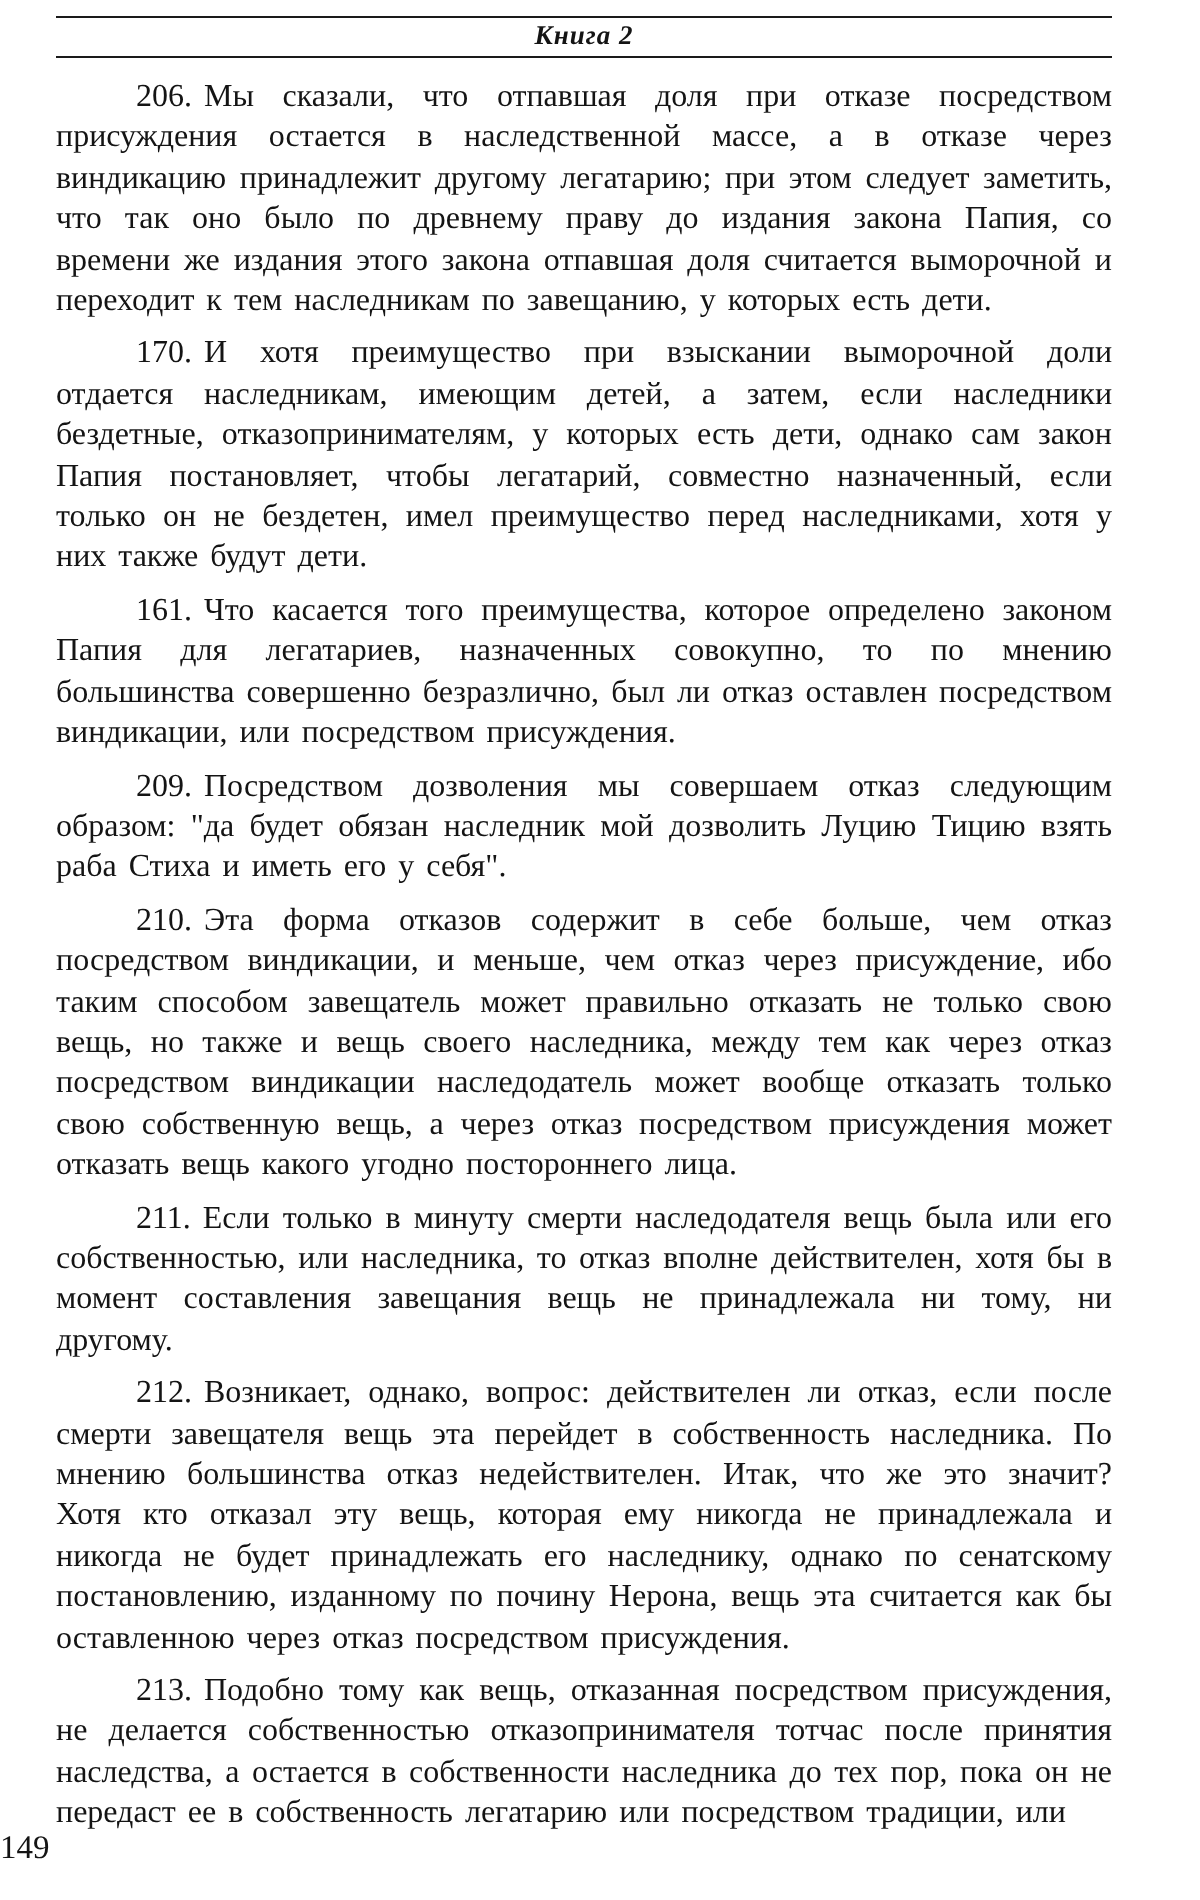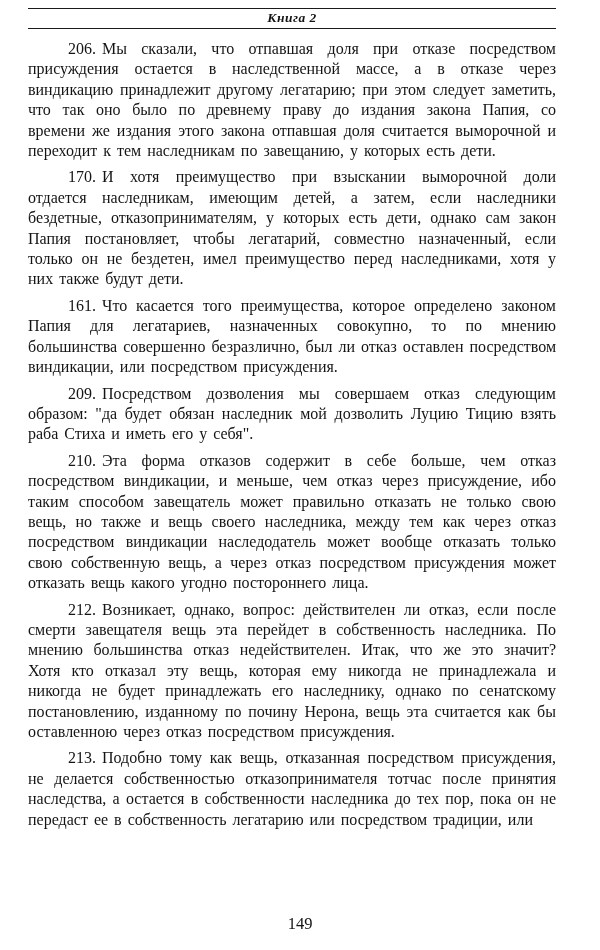--- a/index.html
+++ b/index.html
@@ -57,21 +57,21 @@
     text-indent: 0;
   }
   .pnum {
     margin-right: 6px;
   }
   .page-number {
     position: absolute;
     bottom: 16px;
     left: 0;
     width: 600px;
-    text-align: center;
+    text-align: left;
     font-size: 16.5px;
     color: #141414;
   }
 </style>
 </head>
 <body>
 
 <div class="page">
 
   <div class="running-head">
@@ -85,20 +85,21 @@
     <p><span class="pnum">206.</span><span>Мы сказали, что отпавшая доля при отказе посредством присуждения остается в наследственной массе, а в отказе через виндикацию принадлежит другому легатарию; при этом следует заметить, что так оно было по древнему праву до издания закона Папия, со времени же издания этого закона отпавшая доля считается выморочной и переходит к тем наследникам по завещанию, у которых есть дети.</span></p>
 
     <p><span class="pnum">170.</span><span>И хотя преимущество при взыскании выморочной доли отдается наследникам, имеющим детей, а затем, если наследники бездетные, отказопринимателям, у которых есть дети, однако сам закон Папия постановляет, чтобы легатарий, совместно назначенный, если только он не бездетен, имел преимущество перед наследниками, хотя у них также будут дети.</span></p>
 
     <p><span class="pnum">161.</span><span>Что касается того преимущества, которое определено законом Папия для легатариев, назначенных совокупно, то по мнению большинства совершенно безразлично, был ли отказ оставлен посредством виндикации, или посредством присуждения.</span></p>
 
     <p><span class="pnum">209.</span><span>Посредством дозволения мы совершаем отказ следующим образом: "да будет обязан наследник мой дозволить Луцию Тицию взять раба Стиха и иметь его у себя".</span></p>
 
     <p><span class="pnum">210.</span><span>Эта форма отказов содержит в себе больше, чем отказ посредством виндикации, и меньше, чем отказ через присуждение, ибо таким способом завещатель может правильно отказать не только свою вещь, но также и вещь своего наследника, между тем как через отказ посредством виндикации наследодатель может вообще отказать только свою собственную вещь, а через отказ посредством присуждения может отказать вещь какого угодно постороннего лица.</span></p>
 
+    <p><span class="pnum">211.</span><span>Если только в минуту смерти наследодателя вещь была или его собственностью, или наследника, то отказ вполне действителен, хотя бы в момент составления завещания вещь не принадлежала ни тому, ни другому.</span></p>
 
     <p><span class="pnum">212.</span><span>Возникает, однако, вопрос: действителен ли отказ, если после смерти завещателя вещь эта перейдет в собственность наследника. По мнению большинства отказ недействителен. Итак, что же это значит? Хотя кто отказал эту вещь, которая ему никогда не принадлежала и никогда не будет принадлежать его наследнику, однако по сенатскому постановлению, изданному по почину Нерона, вещь эта считается как бы оставленною через отказ посредством присуждения.</span></p>
 
     <p><span class="pnum">213.</span><span>Подобно тому как вещь, отказанная посредством присуждения, не делается собственностью отказопринимателя тотчас после принятия наследства, а остается в собственности наследника до тех пор, пока он не передаст ее в собственность легатарию или посредством традиции, или</span></p>
   </div>
 
   <div class="page-number">149</div>
 
 </div>
 

